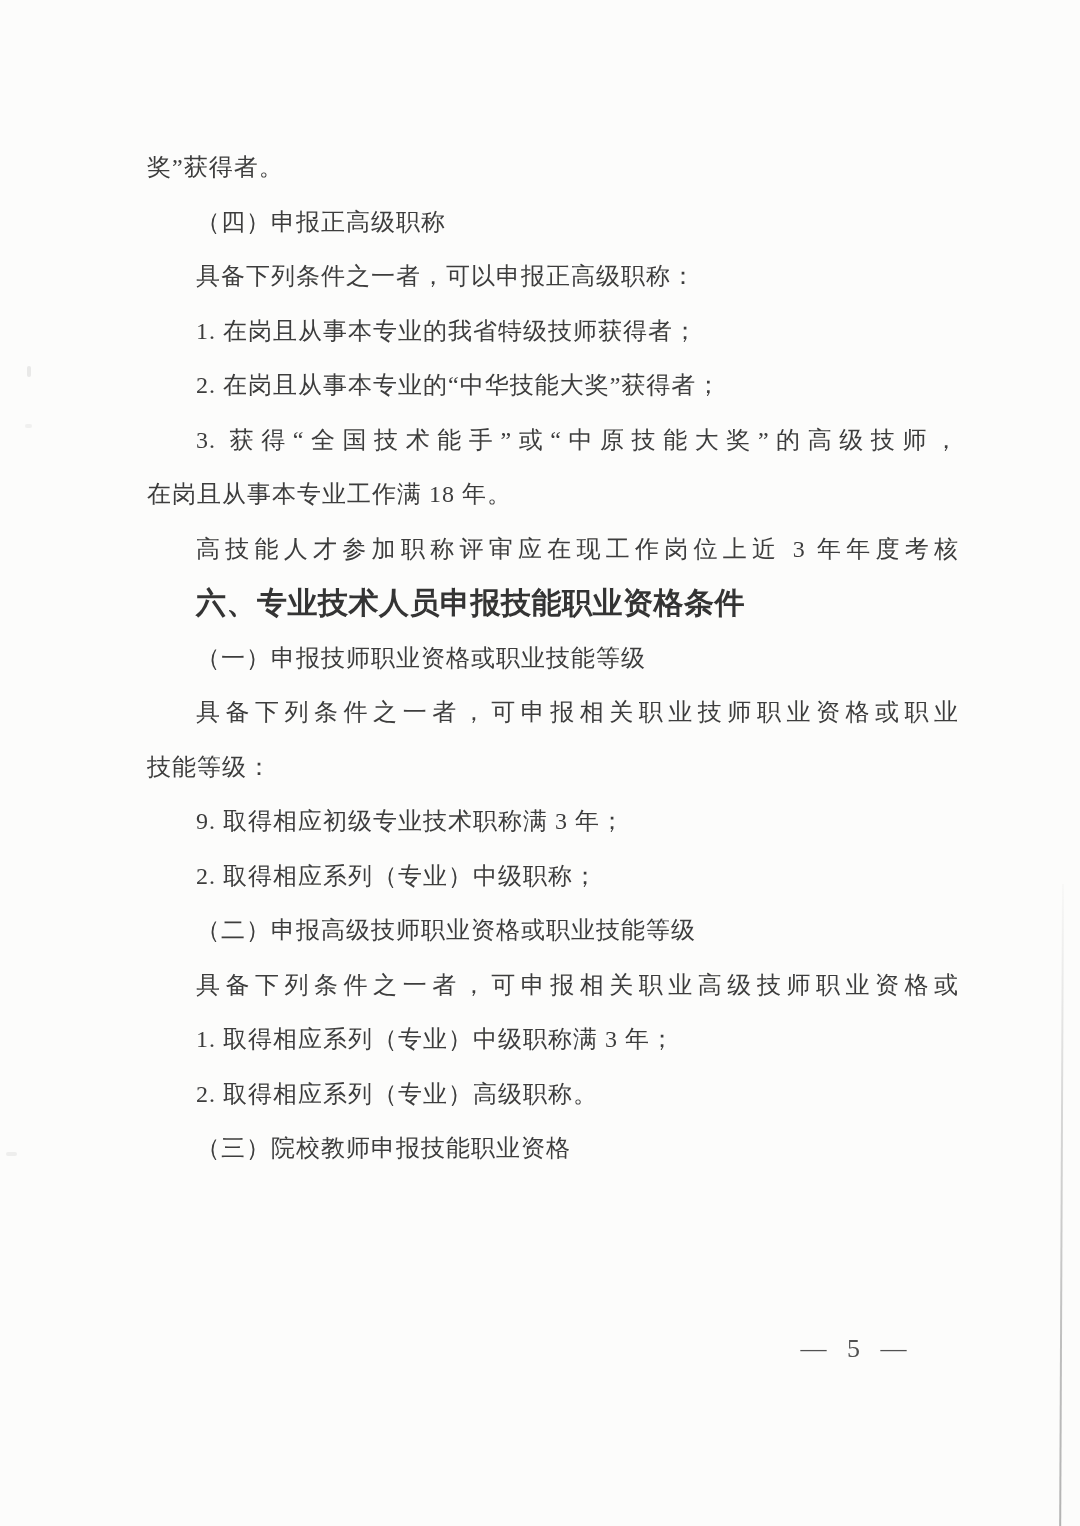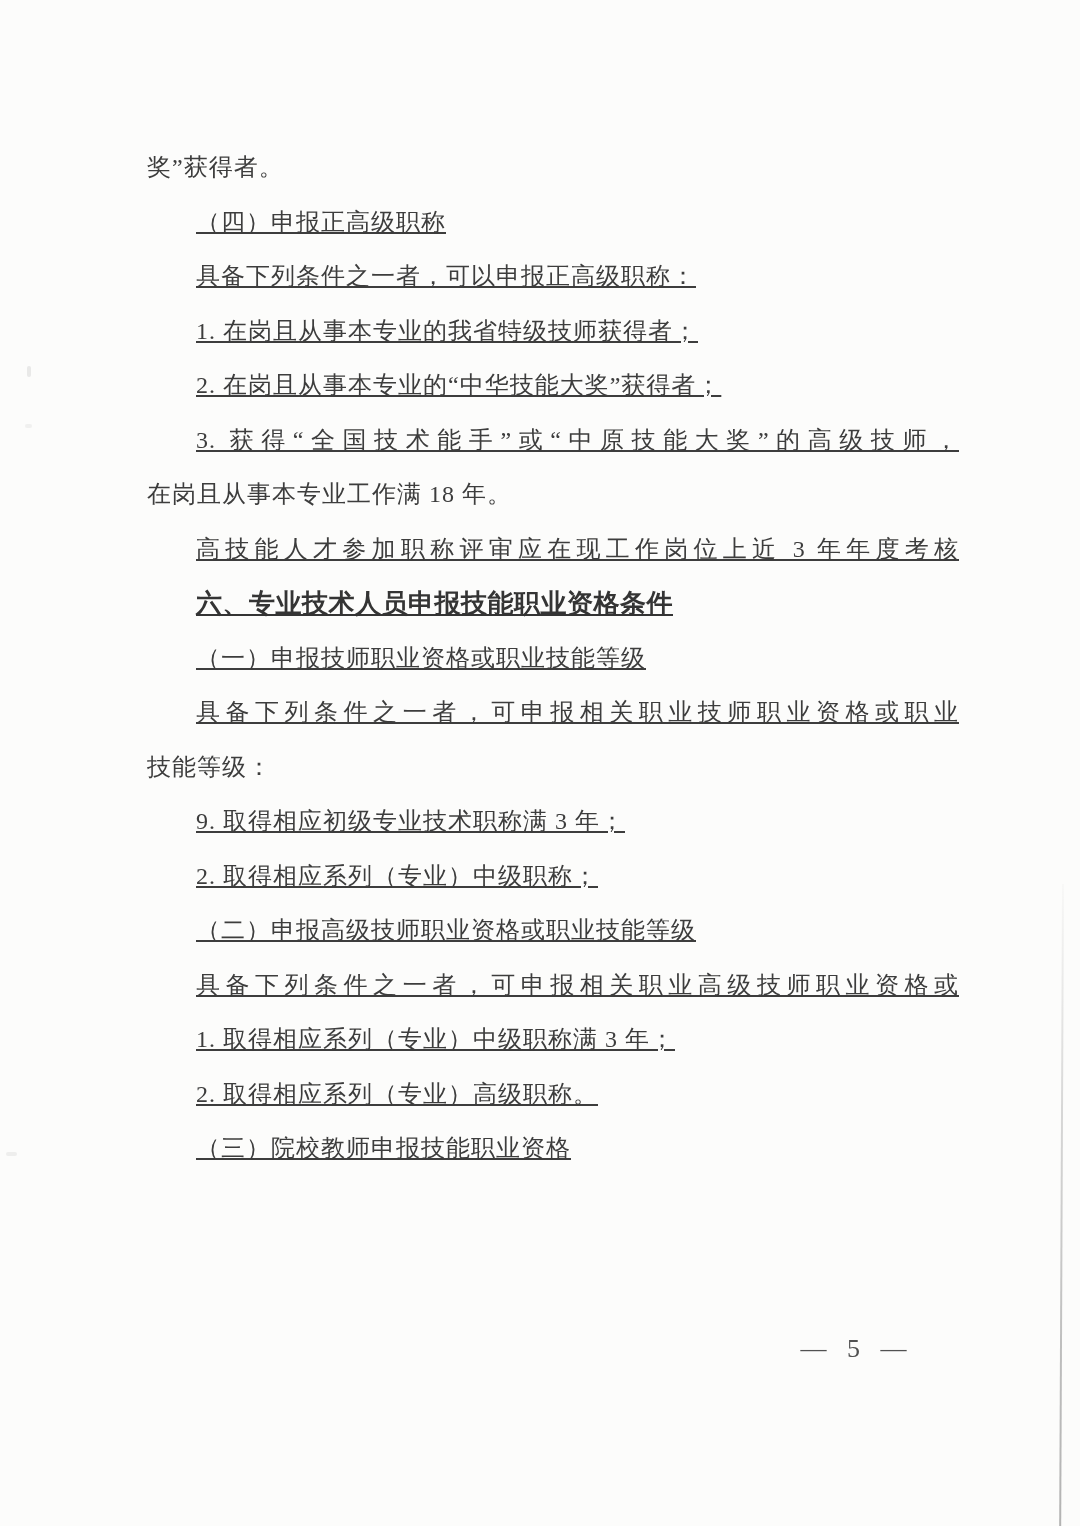--- a/index.html
+++ b/index.html
@@ -24,32 +24,31 @@
   }
   .line {
     font-size: 24px;
     line-height: 54.5px;
     letter-spacing: 1px;
     white-space: nowrap;
     text-align: left;
   }
   .indent {
     padding-left: 49px;
-    text-decoration: underline;
   }
   
   .fill {
     text-align: justify;
     text-align-last: justify;
   }
   .heading {
     font-family: "Liberation Sans", "DejaVu Sans", sans-serif;
     font-weight: 700;
     color: #343434;
-    font-size: 26px;
+    font-size: 30px;
     letter-spacing: 0.5px;
   }
   .page-number {
     position: absolute;
     left: 792px;
     top: 1334px;
     width: 130px;
     text-align: center;
     font-size: 26px;
     color: #515151;

